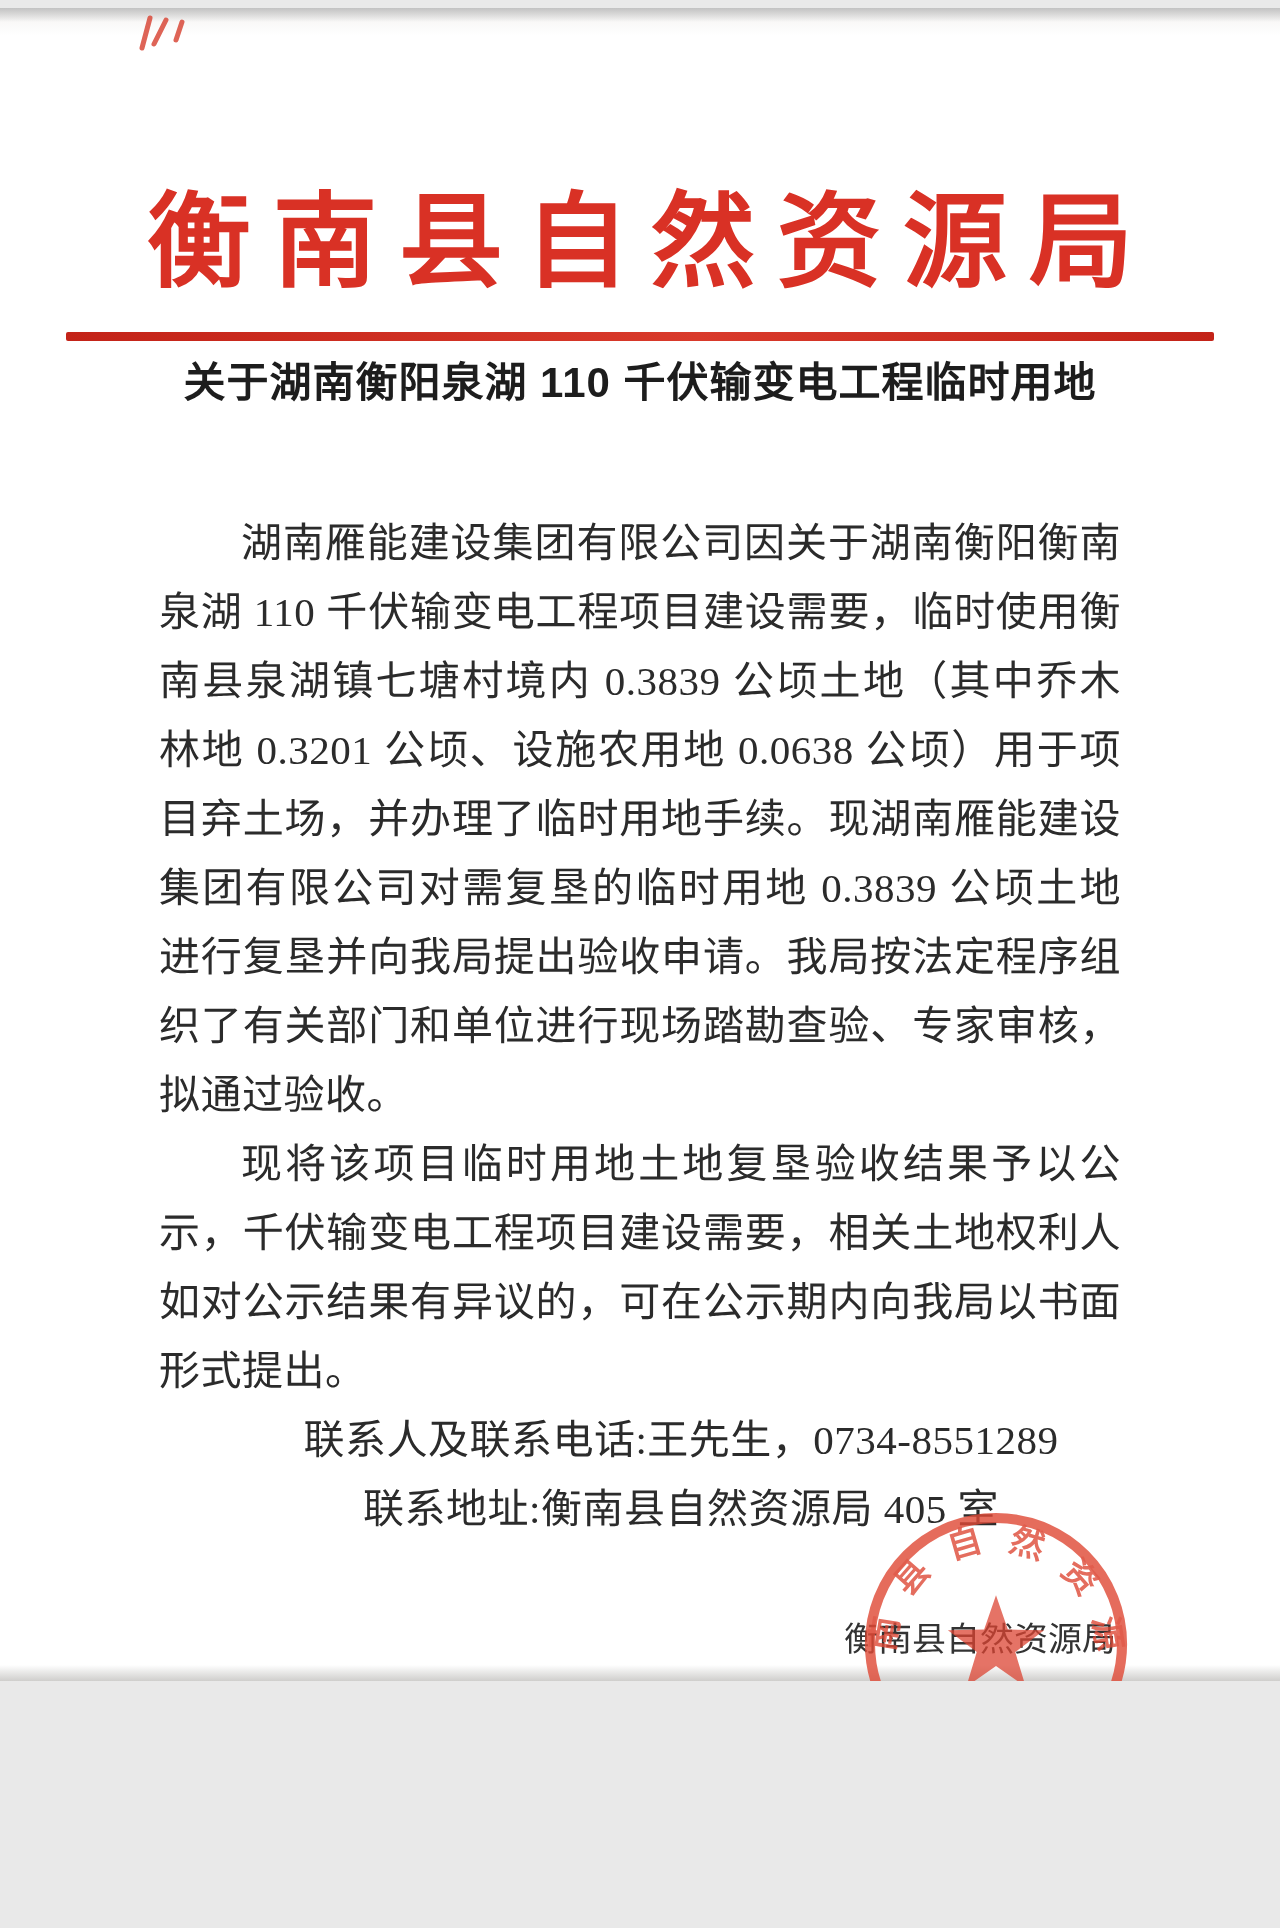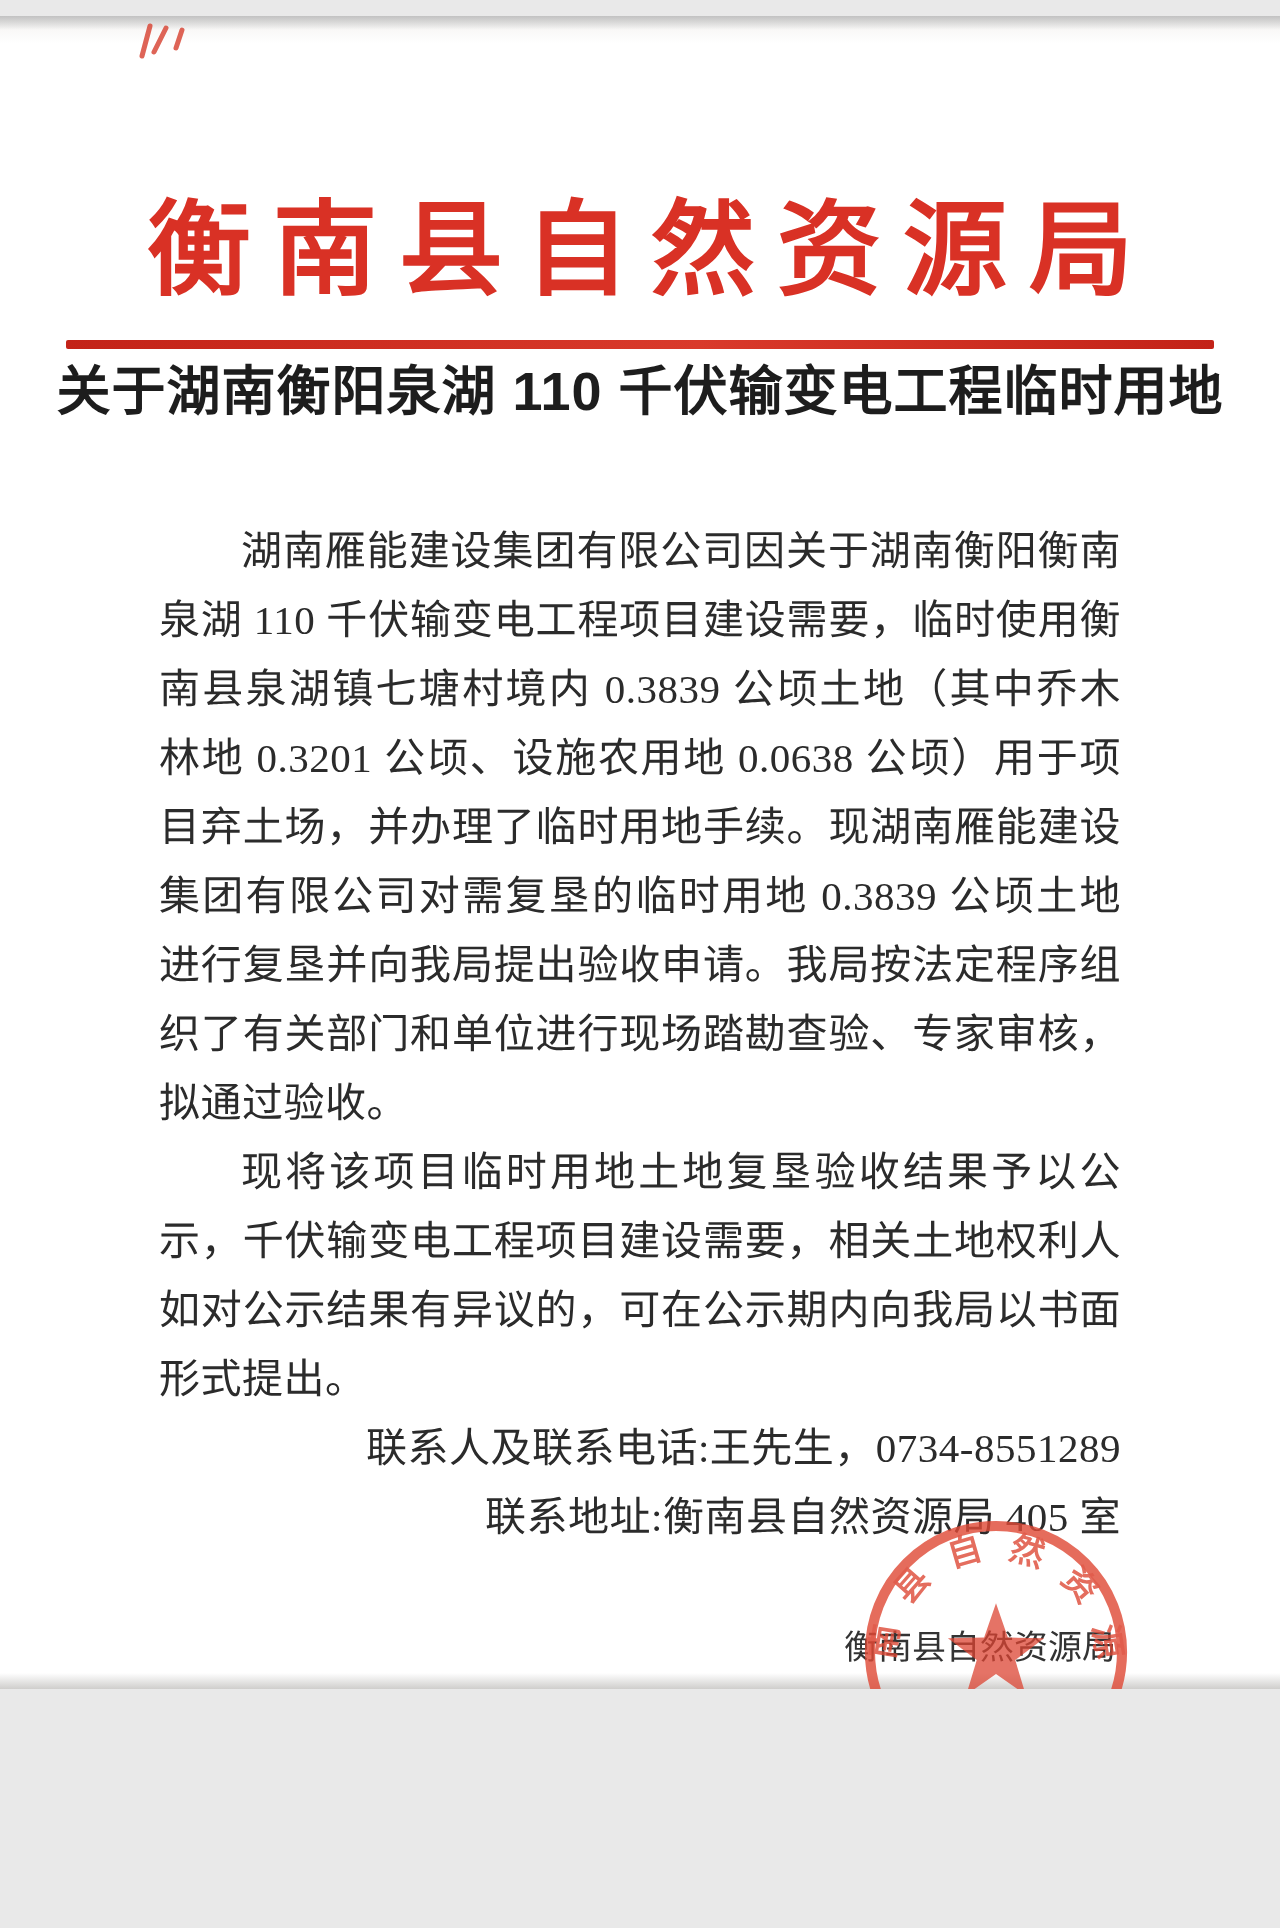--- a/index.html
+++ b/index.html
@@ -1,19 +1,19 @@
 <!DOCTYPE html>
 <html lang="zh-CN"><head>
 <meta charset="utf-8">
 <style>
   html,body{margin:0;padding:0;background:#e9e9e9;}
   .page{
     position:relative;
     width:1280px;height:1673px;
-    margin:16px auto;
+    margin:8px auto;
     background:linear-gradient(180deg,#f3f2f0 0px,#ffffff 28px,#ffffff 1880px,#efeeec 1928px);
     overflow:hidden;
     font-family:"Liberation Serif","DejaVu Serif",serif;
     color:#262626;
   }
   .photo-edge-top{
     position:absolute;top:0;left:0;width:100%;height:14px;
     background:linear-gradient(180deg,#c2c2c2,rgba(255,255,255,0));
   }
   .photo-edge-bottom{
@@ -40,40 +40,40 @@
     height:9px;
     margin:14px 66px 0 66px;
     background:linear-gradient(90deg,#c32318,#d93a2b 55%,#c32318);
     border-radius:2px;
   }
   .notice-title{
     margin-top:12px;
     text-align:center;
     font-family:"Liberation Sans","DejaVu Sans",sans-serif;
     font-weight:700;
-    font-size:54px;
+    font-size:42px;
     line-height:60px;
     letter-spacing:1px;
     color:#1d1d1d;
   }
   .doc-body{
     width:962px;
     margin:96px auto 0 auto;
     font-size:41px;
     line-height:69px;
     letter-spacing:0.5px;
     color:#2b2b2b;
   }
   .doc-body p{
     margin:0;
     text-indent:2em;
     text-align:justify;
   }
   .doc-body p.contact{
-    text-align:right;
+    text-align:center;
   }
   .sign-block{
     position:absolute;
     top:1608px;
     right:164px;
     text-align:center;
     font-size:34px;
     line-height:48px;
     color:#333;
     z-index:1;

